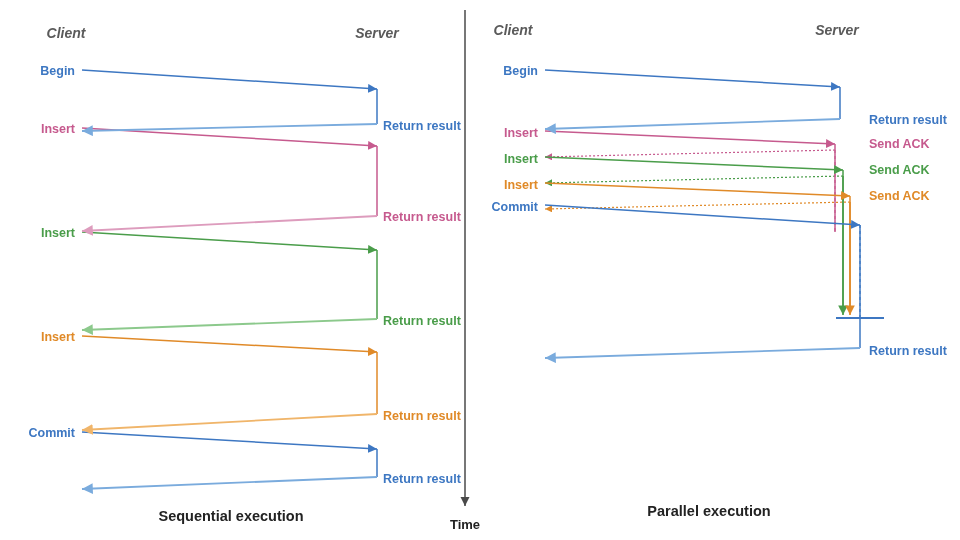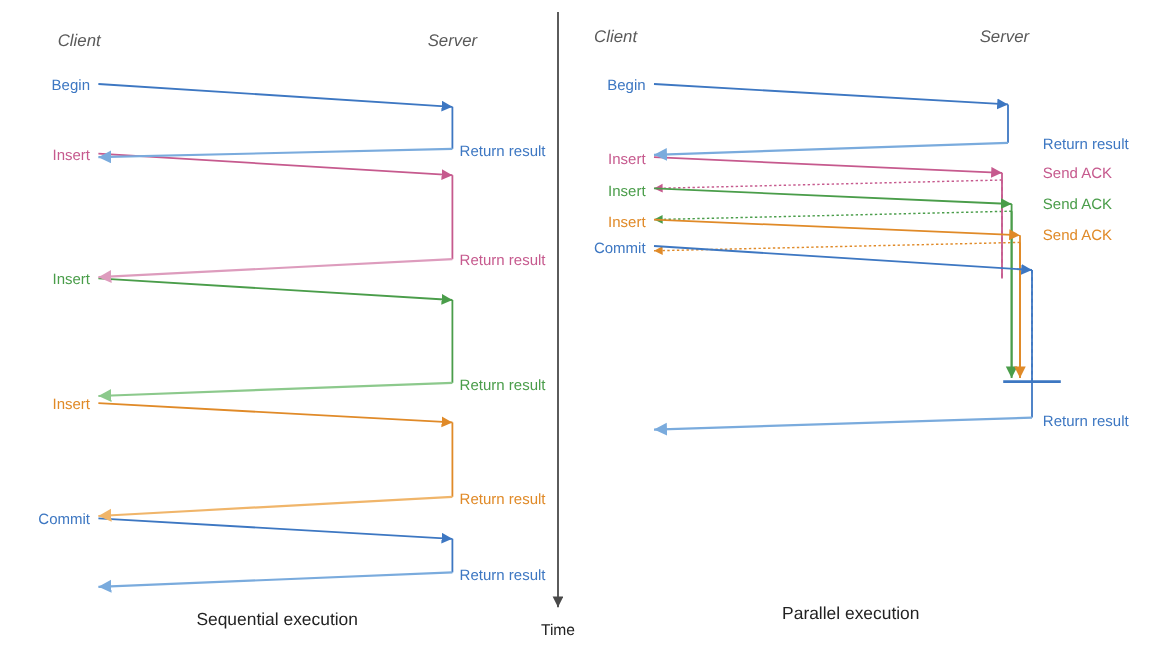--- a/index.html
+++ b/index.html
@@ -3,21 +3,21 @@
 <meta charset="utf-8">
 <title>Sequential vs Parallel execution sequence diagram</title>
 <style>
   html,body{margin:0;padding:0;}
   body{
     width:960px;height:540px;
     background:#ffffff;
     font-family:"Liberation Sans","DejaVu Sans",sans-serif;
     overflow:hidden;
   }
-  #stage{position:relative;width:960px;height:404px;}
+  #stage{position:relative;width:960px;height:404px;font-weight:bold;}
   svg#diagram{position:absolute;left:0;top:0;width:960px;height:540px;display:block;}
   text{font-family:"Liberation Sans","DejaVu Sans",sans-serif;}
   .role-label{font-size:14px;font-style:italic;fill:#5a5a5a;}
   .msg-label{font-size:12.5px;}
   .panel-caption{font-size:14.5px;fill:#222222;}
   .axis-label{font-size:13px;fill:#222222;}
 </style>
 </head>
 <body>
 

